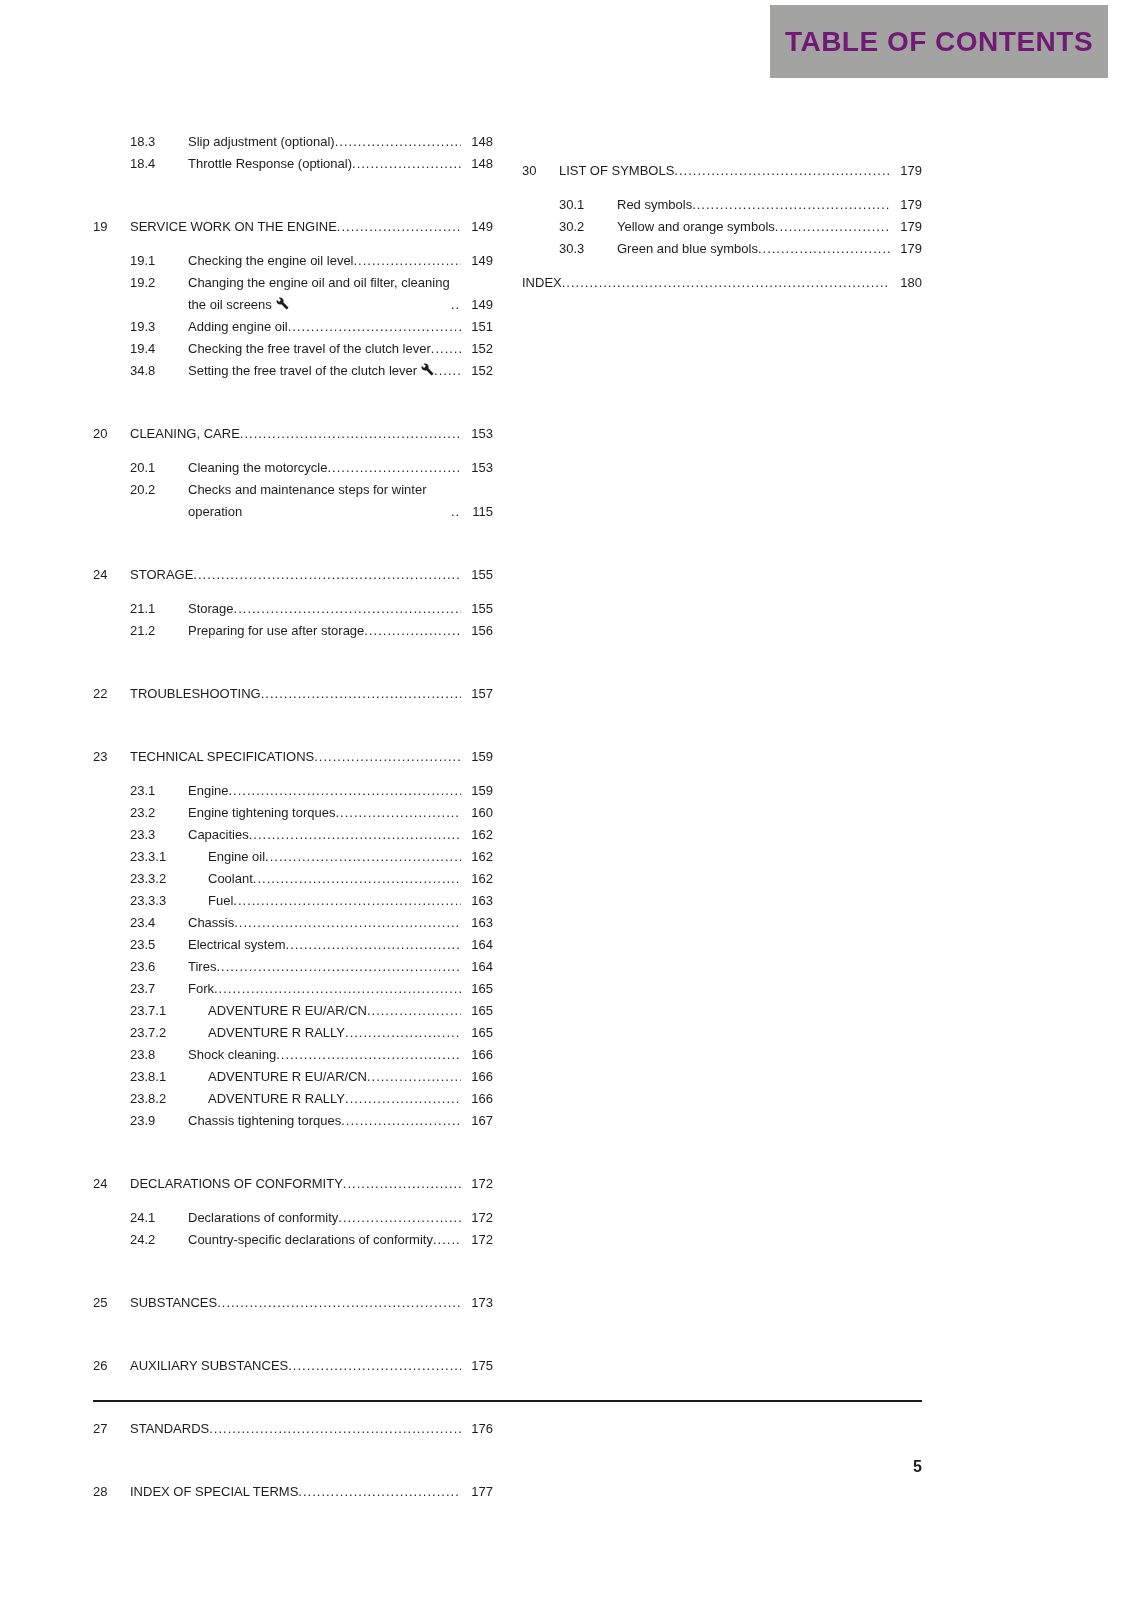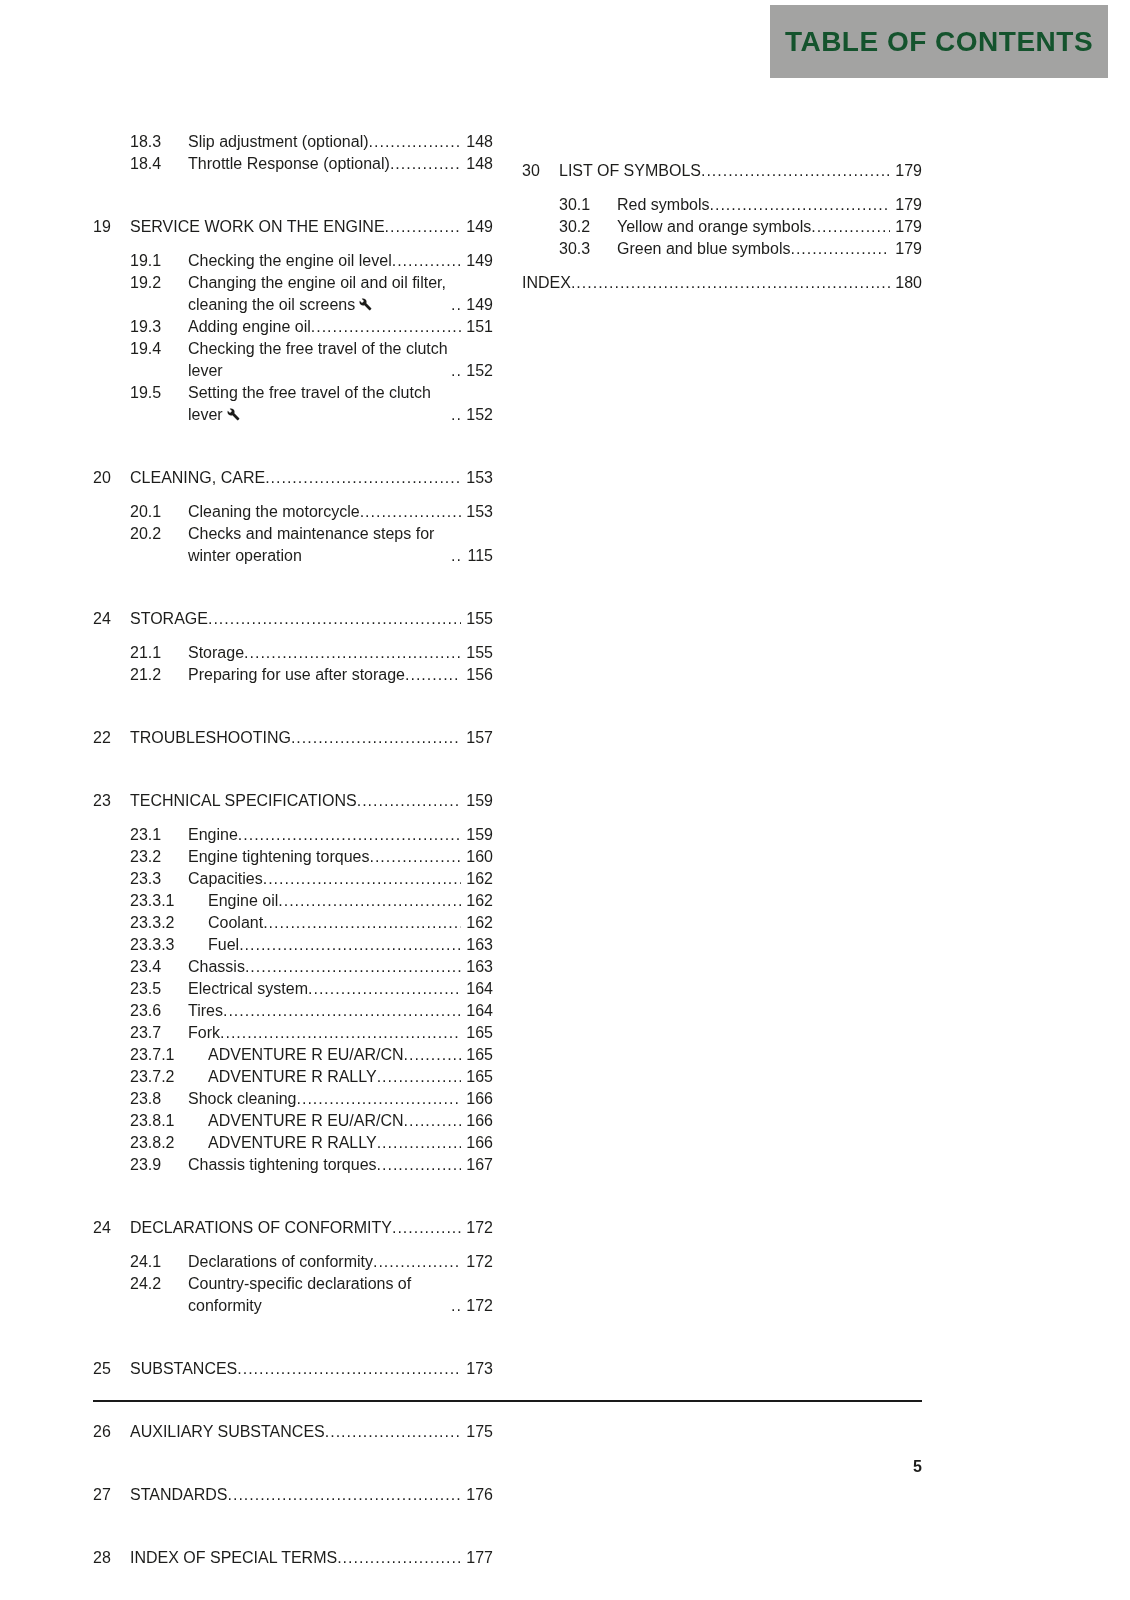--- a/index.html
+++ b/index.html
@@ -19,34 +19,34 @@
     width: 338px;
     height: 73px;
     background: #a3a3a2;
     display: flex;
     align-items: center;
     justify-content: center;
   }
   .header-title {
     font-size: 28px;
     font-weight: 700;
-    color: #14532d;
+    color: #701a75;
     letter-spacing: 0.5px;
     white-space: nowrap;
   }
   .columns {
     position: absolute;
     top: 131px;
     left: 93px;
     display: flex;
     gap: 29px;
   }
   .col {
     width: 400px;
-    font-size: 16px;
+    font-size: 13px;
     line-height: 22px;
   }
   .entry { display: flex; }
   .entry.chapter { margin: 12px 0; }
   .col .entry:first-child { margin-top: 0; }
   .chapter > .num { flex: 0 0 37px; margin-top: 29px; }
   .entry.section { padding-left: 37px; }
   .section > .num { flex: 0 0 58px; }
   .entry.subsection { padding-left: 37px; justify-content: flex-end; }
   .subsection > .num { flex: 0 0 78px; }
@@ -160,21 +160,21 @@
       </div>
       <div class="entry section">
         <span class="num">19.4</span>
         <span class="body">
           <span class="label">Checking the free travel of the clutch lever</span>
           <span class="leader"></span>
           <span class="pg">152</span>
         </span>
       </div>
       <div class="entry section">
-        <span class="num">19.5</span>
+        <span class="num">34.8</span>
         <span class="body">
           <span class="label">Setting the free travel of the clutch lever<svg class="wrench-icon" viewBox="0 0 24 24" aria-hidden="true">
               <path fill="#1d1d1b" d="M22.61 18.99l-9.08-9.08c.93-2.34.45-5.1-1.44-7C10.16.98 7.4.49 5.05 1.42L9.21 5.58 5.58 9.21 1.42 5.05C.49 7.4.98 10.16 2.91 12.09c1.9 1.9 4.66 2.38 7 1.45l9.08 9.08c.39.39 1.02.39 1.41 0l2.21-2.21c.4-.4.4-1.03 0-1.42z"></path>
             </svg></span>
           <span class="leader"></span>
           <span class="pg">152</span>
         </span>
       </div>
       <div class="entry chapter">
         <span class="num">20</span>

